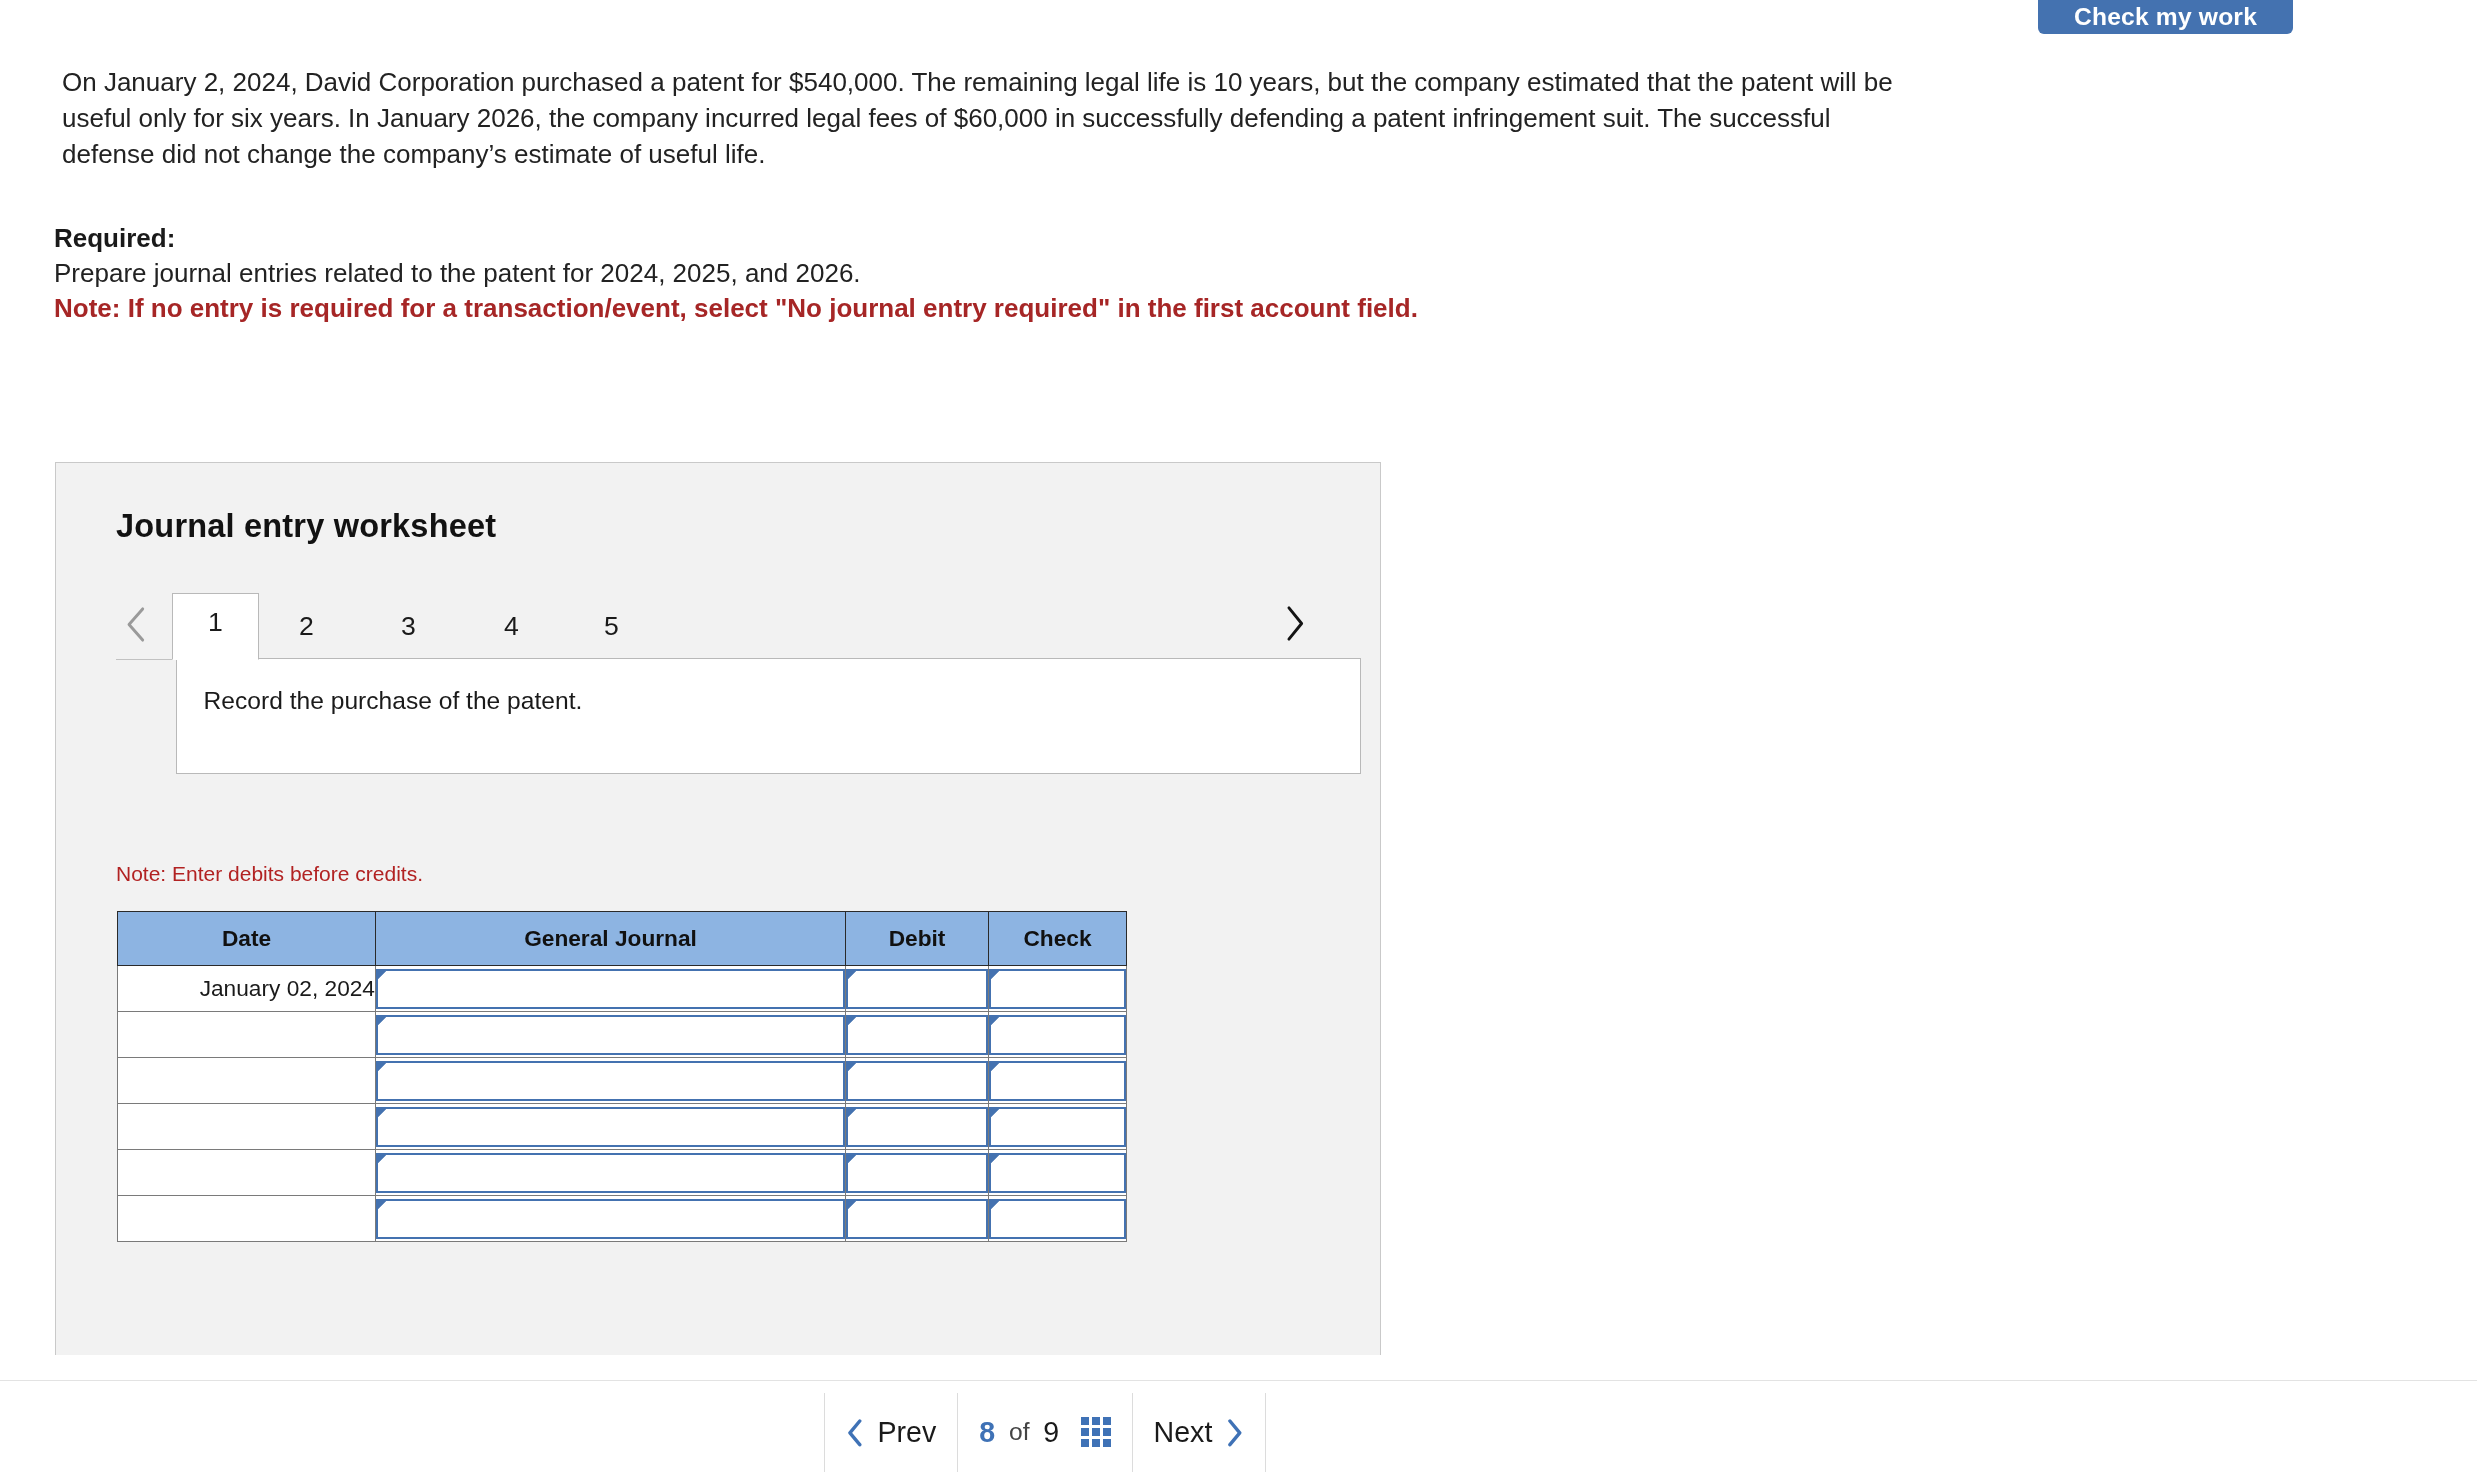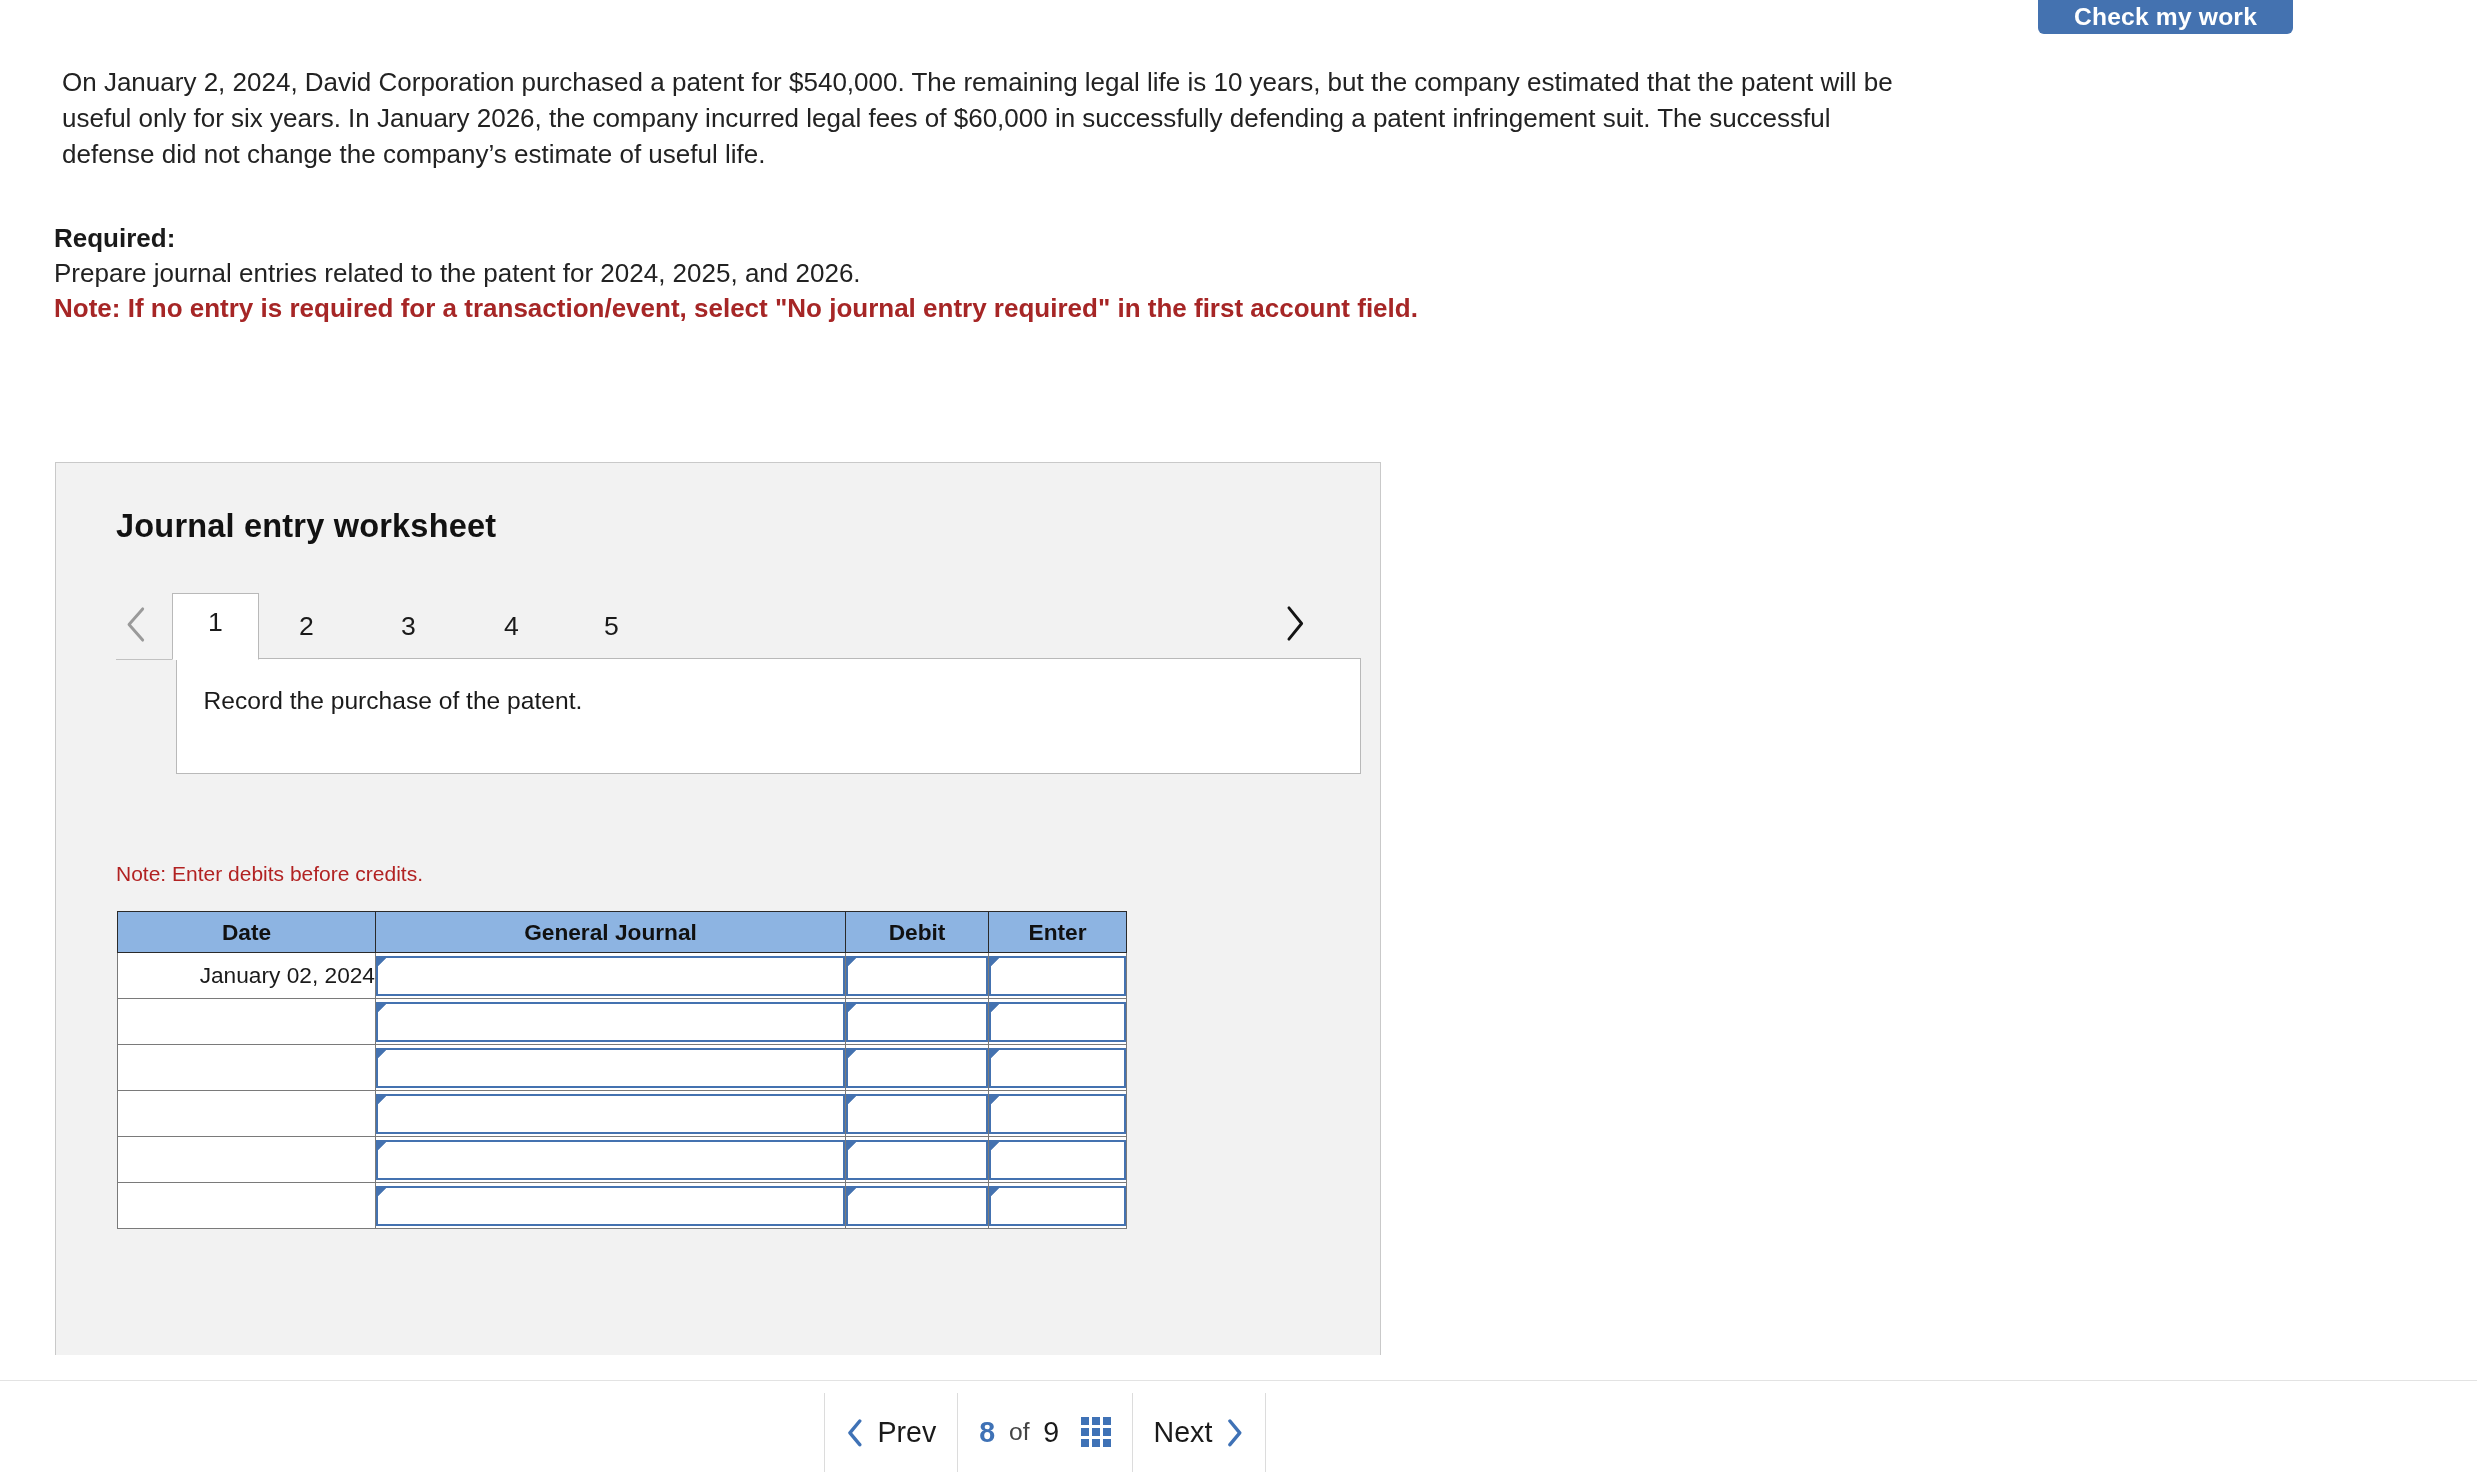--- a/index.html
+++ b/index.html
@@ -206,21 +206,21 @@
     table-layout: fixed;
   }
   .jtable th {
     background: #8db4e2;
     border: 1px solid #2a2a2a;
     font-size: 22.7px;
     font-weight: bold;
     color: #111111;
     height: 41px;
     text-align: center;
-    padding: 6px;
+    padding: 13px;
   }
   .jtable td {
     border: 1px solid #7a7a7a;
     background: #ffffff;
     height: 46px;
     padding: 0;
     vertical-align: middle;
   }
   .col-date { width: 258px; }
   .col-gj   { width: 470px; }
@@ -378,21 +378,21 @@
         <col class="col-date">
           <col class="col-gj">
           <col class="col-deb">
           <col class="col-cre">
       </colgroup>
       <thead>
         <tr>
           <th>Date</th>
           <th>General Journal</th>
           <th>Debit</th>
-          <th>Enter</th>
+          <th>Check</th>
         </tr>
       </thead>
       <tbody>
         <tr>
           <td class="date-cell">January 02, 2024</td>
           <td class="inputcell">
               <span class="cellinput"></span>
             </td>
           <td class="inputcell">
               <span class="cellinput"></span>

